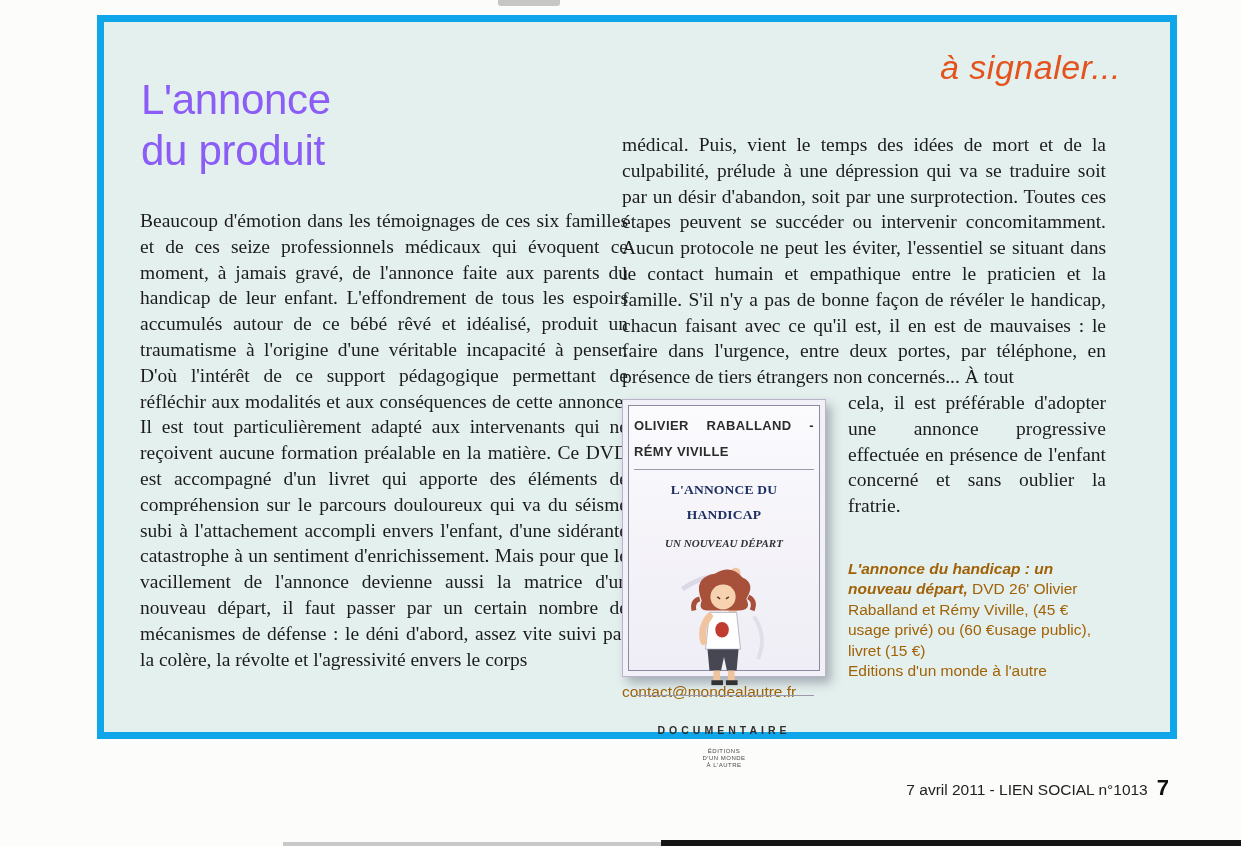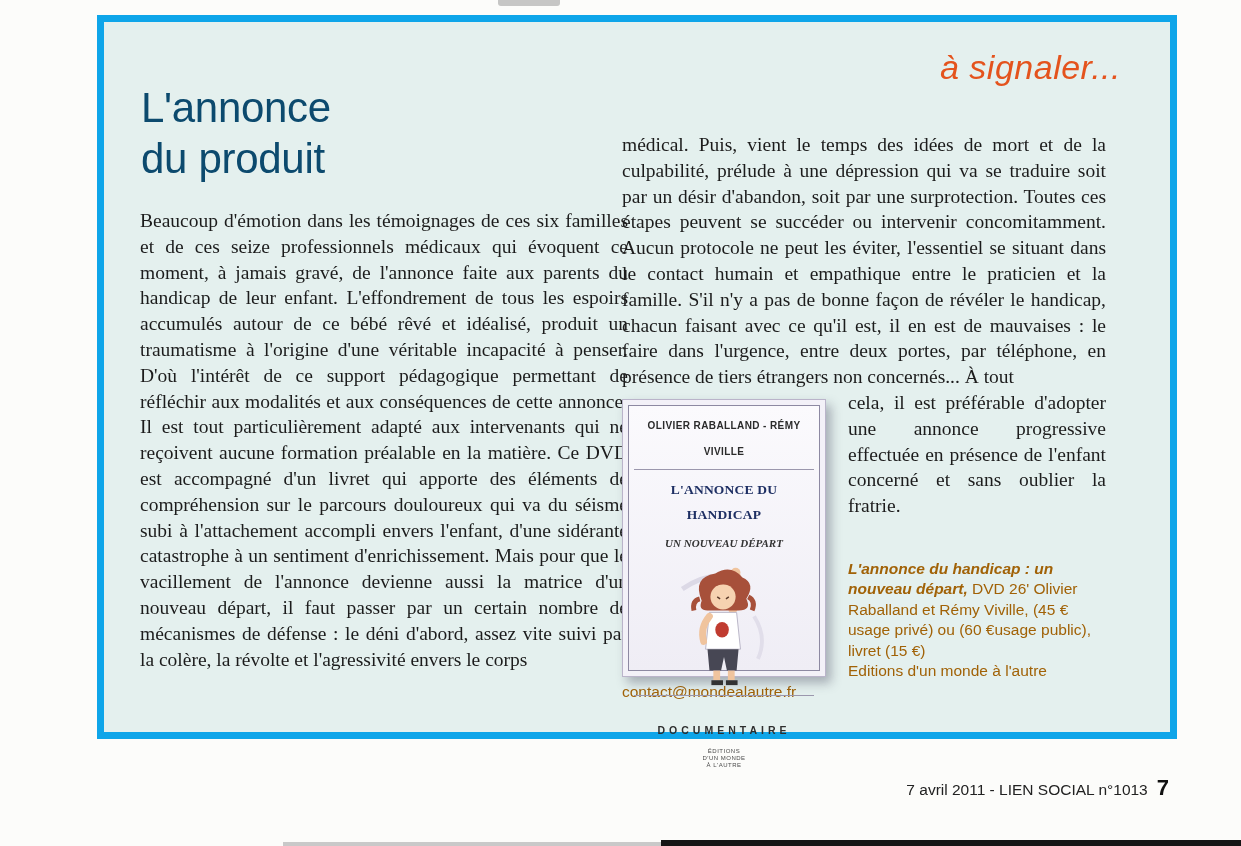--- a/index.html
+++ b/index.html
@@ -2,32 +2,32 @@
 <html lang="fr"><head>
 <meta charset="utf-8">
 <style>
   html,body{margin:0;padding:0;background:#e9e9e9;}
   .page{position:relative;width:1241px;height:846px;background:#fcfcfa;overflow:hidden;font-family:"Liberation Sans",sans-serif;}
 
   .panel{position:absolute;left:97px;top:15px;width:1080px;height:724px;background:#e4f0ee;border:7px solid #0ea5e9;border-radius:0;box-sizing:border-box;}
 
   .signaler{position:absolute;top:26px;right:49px;font-size:34px;font-style:italic;font-weight:500;color:#e4531d;letter-spacing:.5px;}
 
-  .title{position:absolute;left:37px;top:60px;margin:0;font-size:42px;line-height:51px;font-weight:500;color:#0c4a6e;letter-spacing:-.3px;font-family:"Liberation Sans",sans-serif;}
+  .title{position:absolute;left:37px;top:52px;margin:0;font-size:42px;line-height:51px;font-weight:500;color:#8b5cf6;letter-spacing:-.3px;font-family:"Liberation Sans",sans-serif;}
   .title span{display:block;}
 
   .col{position:absolute;font-family:"Liberation Serif",serif;font-size:19.5px;line-height:25.8px;color:#1c1c1c;text-align:justify;hyphens:auto;}
   .col p{margin:0;}
   .col-left{left:36px;top:186px;width:488px;}
   .col-right{left:518px;top:110px;width:484px;}
 
   .dvd-wrap{float:left;width:226px;margin:9px 0 0 0;}
   .dvd-cover{position:relative;width:204px;height:278px;background:#f3f1f8;border:1px solid #bab4ca;box-shadow:5px 6px 10px rgba(50,50,75,.35);padding:5px;box-sizing:border-box;}
   .dvd-frame{border:1px solid #8d89a2;height:100%;box-sizing:border-box;display:flex;flex-direction:column;align-items:center;background:linear-gradient(180deg,#fbfafd 0%,#efedf5 100%);padding:4px 5px 6px;font-family:"Liberation Sans",sans-serif;}
-  .dvd-authors{font-size:10px;font-weight:bold;letter-spacing:.4px;color:#2b2b2b;border-bottom:1px solid #9b97ad;width:100%;text-align:center;padding:3px 0 4px;}
+  .dvd-authors{font-size:13px;font-weight:bold;letter-spacing:.4px;color:#2b2b2b;border-bottom:1px solid #9b97ad;width:100%;padding:3px 0 4px;}
   .dvd-title{font-family:Liberation Serif, serif;font-size:13.5px;font-weight:bold;color:#1e2f63;margin-top:7px;text-align:center;letter-spacing:.2px;}
   .dvd-subtitle{font-family:"Liberation Serif",serif;font-size:11px;font-weight:bold;font-style:italic;color:#333;margin-top:3px;text-align:center;}
   .dvd-art{margin-top:3px;}
   .dvd-genre{margin-top:auto;font-size:10.5px;font-weight:bold;letter-spacing:4px;color:#2e2e2e;border-top:1px solid #9b97ad;width:100%;text-align:center;padding-top:22px;}
   .dvd-pub{font-size:6px;line-height:7px;color:#4a4a4a;text-align:center;margin-top:4px;letter-spacing:.5px;}
   .dvd-pub span{display:block;}
 
   .caption{margin-top:40px;font-family:"Liberation Sans",sans-serif;font-size:15.5px;line-height:20.5px;color:#a16207;text-align:left;hyphens:none;}
   .caption .lead{font-weight:bold;font-style:italic;}
   .caption .cap-line{display:block;}

